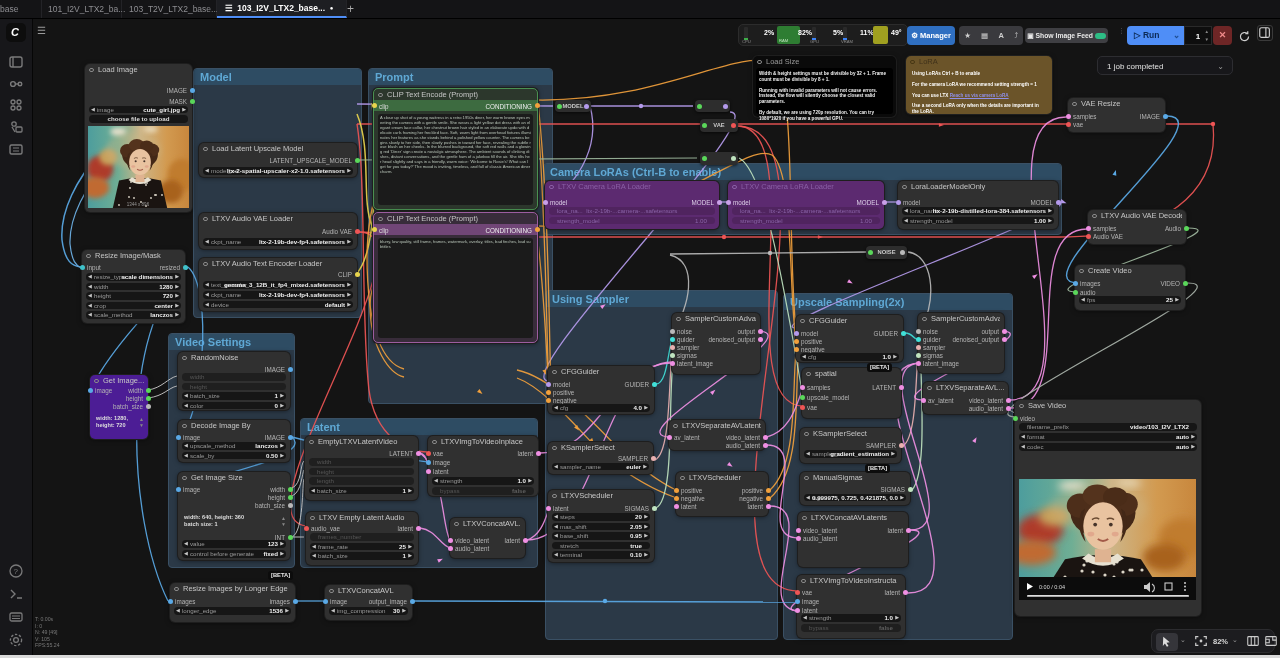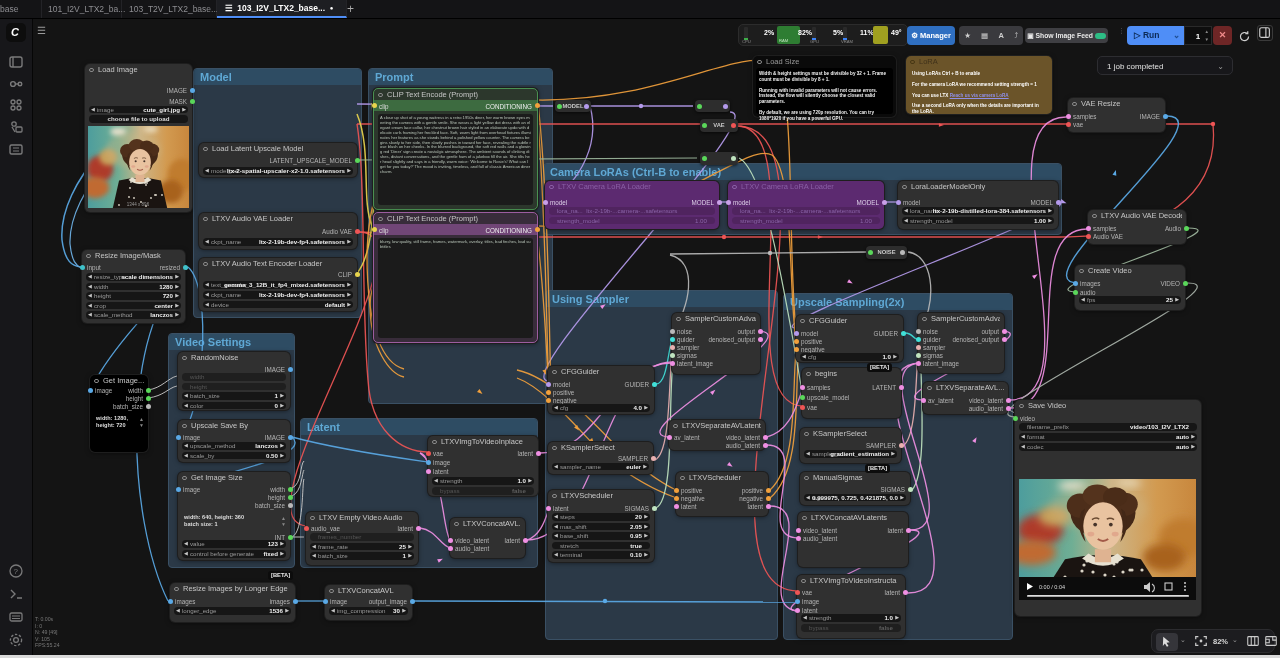--- a/index.html
+++ b/index.html
@@ -260,21 +260,21 @@
         <div class="wn">crop</div>
         <div class="wv">center</div>
       </div>
       <div class="w" style="left:4px;right:4px;top:61px">
         <div class="la">◀</div>
         <div class="ra">▶</div>
         <div class="wn">scale_method</div>
         <div class="wv">lanczos</div>
       </div>
     </div>
-<div class="node" style="left:90px;top:375px;width:58px;height:77px;background:#000000;z-index:3">
+<div class="node" style="left:90px;top:375px;width:58px;height:64px;background:#4c1d95;z-index:3">
       <div class="nc"></div>
       <div class="nt" style="color:#c6c6c6">Get Image...</div>
       <div class="dot" style="left:-2.5px;top:12.5px;background:#5aa9e6"></div>
       <div class="sl" style="left:5px;top:11.5px">image</div>
       <div class="dot" style="right:-2.5px;top:12.5px;background:#5ad75a"></div>
       <div class="sr" style="right:5px;top:11.5px;left:0">width</div>
       <div class="dot" style="right:-2.5px;top:20.5px;background:#5ad75a"></div>
       <div class="sr" style="right:5px;top:19.5px;left:0">height</div>
       <div class="dot" style="right:-2.5px;top:28.5px;background:#b9b9b9"></div>
       <div class="sr" style="right:5px;top:27.5px;left:0">batch_size</div>
@@ -536,21 +536,21 @@
       <div class="w" style="left:4px;right:4px;top:38px">
         <div class="la">◀</div>
         <div class="ra">▶</div>
         <div class="wn">cfg</div>
         <div class="wv">1.0</div>
       </div>
     </div>
 <div class="beta" style="left:867px;top:363px">[BETA]</div>
 <div class="node" style="left:802px;top:368px;width:99px;height:50px;background:#303030;z-index:3">
       <div class="nc"></div>
-      <div class="nt" style="color:#c6c6c6">begins</div>
+      <div class="nt" style="color:#c6c6c6">spatial</div>
       <div class="dot" style="left:-2.5px;top:16.5px;background:#ef8fe3"></div>
       <div class="sl" style="left:5px;top:15.5px">samples</div>
       <div class="dot" style="right:-2.5px;top:16.5px;background:#ef8fe3"></div>
       <div class="sr" style="right:5px;top:15.5px;left:0">LATENT</div>
       <div class="dot" style="left:-2.5px;top:26.5px;background:#5ad75a"></div>
       <div class="sl" style="left:5px;top:25.5px">upscale_model</div>
       <div class="dot" style="left:-2.5px;top:36.5px;background:#ee5555"></div>
       <div class="sl" style="left:5px;top:35.5px">vae</div>
     </div>
 <div class="node" style="left:800px;top:428px;width:101px;height:35px;background:#303030;z-index:3">
@@ -657,21 +657,21 @@
       </div>
       <div class="w" style="left:4px;right:4px;top:49.5px">
         <div class="la">◀</div>
         <div class="ra">▶</div>
         <div class="wn">color</div>
         <div class="wv">0</div>
       </div>
     </div>
 <div class="node" style="left:178px;top:420px;width:112px;height:42px;background:#303030;z-index:3">
       <div class="nc"></div>
-      <div class="nt" style="color:#c6c6c6">Upscale Save By</div>
+      <div class="nt" style="color:#c6c6c6">Decode Image By</div>
       <div class="dot" style="left:-2.5px;top:14.5px;background:#5aa9e6"></div>
       <div class="sl" style="left:5px;top:13.5px">image</div>
       <div class="dot" style="right:-2.5px;top:14.5px;background:#5aa9e6"></div>
       <div class="sr" style="right:5px;top:13.5px;left:0">IMAGE</div>
       <div class="w" style="left:4px;right:4px;top:22px">
         <div class="la">◀</div>
         <div class="ra">▶</div>
         <div class="wn">upscale_method</div>
         <div class="wv">lanczos</div>
       </div>
@@ -732,23 +732,44 @@
       <div class="sl" style="left:5px;top:12.5px">image</div>
       <div class="dot" style="right:-2.5px;top:13.5px;background:#5aa9e6"></div>
       <div class="sr" style="right:5px;top:12.5px;left:0">output_image</div>
       <div class="w" style="left:4px;right:4px;top:22px">
         <div class="la">◀</div>
         <div class="ra">▶</div>
         <div class="wn">img_compression</div>
         <div class="wv">30</div>
       </div>
     </div>
+<div class="node" style="left:305px;top:436px;width:113px;height:64px;background:#303030;z-index:3">
+      <div class="nc"></div>
+      <div class="nt" style="color:#c6c6c6">EmptyLTXVLatentVideo</div>
+      <div class="dot" style="right:-2.5px;top:14.5px;background:#ef8fe3"></div>
+      <div class="sr" style="right:5px;top:13.5px;left:0">LATENT</div>
+      <div class="w off" style="left:4px;right:4px;top:22px">
+        <div class="wn">width</div>
+      </div>
+      <div class="w off" style="left:4px;right:4px;top:31.5px">
+        <div class="wn">height</div>
+      </div>
+      <div class="w off" style="left:4px;right:4px;top:41px">
+        <div class="wn">length</div>
+      </div>
+      <div class="w" style="left:4px;right:4px;top:50.5px">
+        <div class="la">◀</div>
+        <div class="ra">▶</div>
+        <div class="wn">batch_size</div>
+        <div class="wv">1</div>
+      </div>
+    </div>
 <div class="node" style="left:306px;top:512px;width:112px;height:53px;background:#303030;z-index:3">
       <div class="nc"></div>
-      <div class="nt" style="color:#c6c6c6">LTXV Empty Video Audio</div>
+      <div class="nt" style="color:#c6c6c6">LTXV Empty Latent Audio</div>
       <div class="dot" style="left:-2.5px;top:13.5px;background:#ee5555"></div>
       <div class="sl" style="left:5px;top:12.5px">audio_vae</div>
       <div class="dot" style="right:-2.5px;top:13.5px;background:#ef8fe3"></div>
       <div class="sr" style="right:5px;top:12.5px;left:0">latent</div>
       <div class="w off" style="left:4px;right:4px;top:21px">
         <div class="wn">frames_number</div>
       </div>
       <div class="w" style="left:4px;right:4px;top:30.5px">
         <div class="la">◀</div>
         <div class="ra">▶</div>

